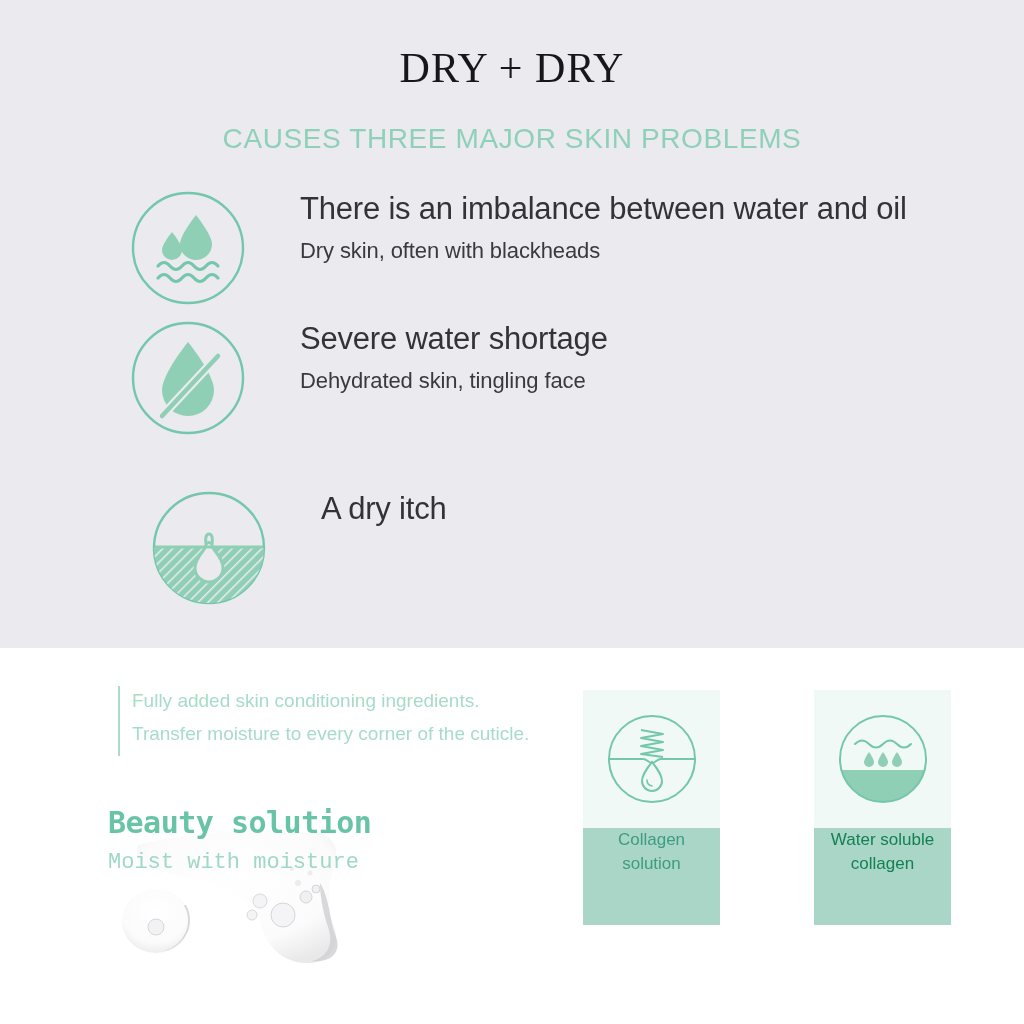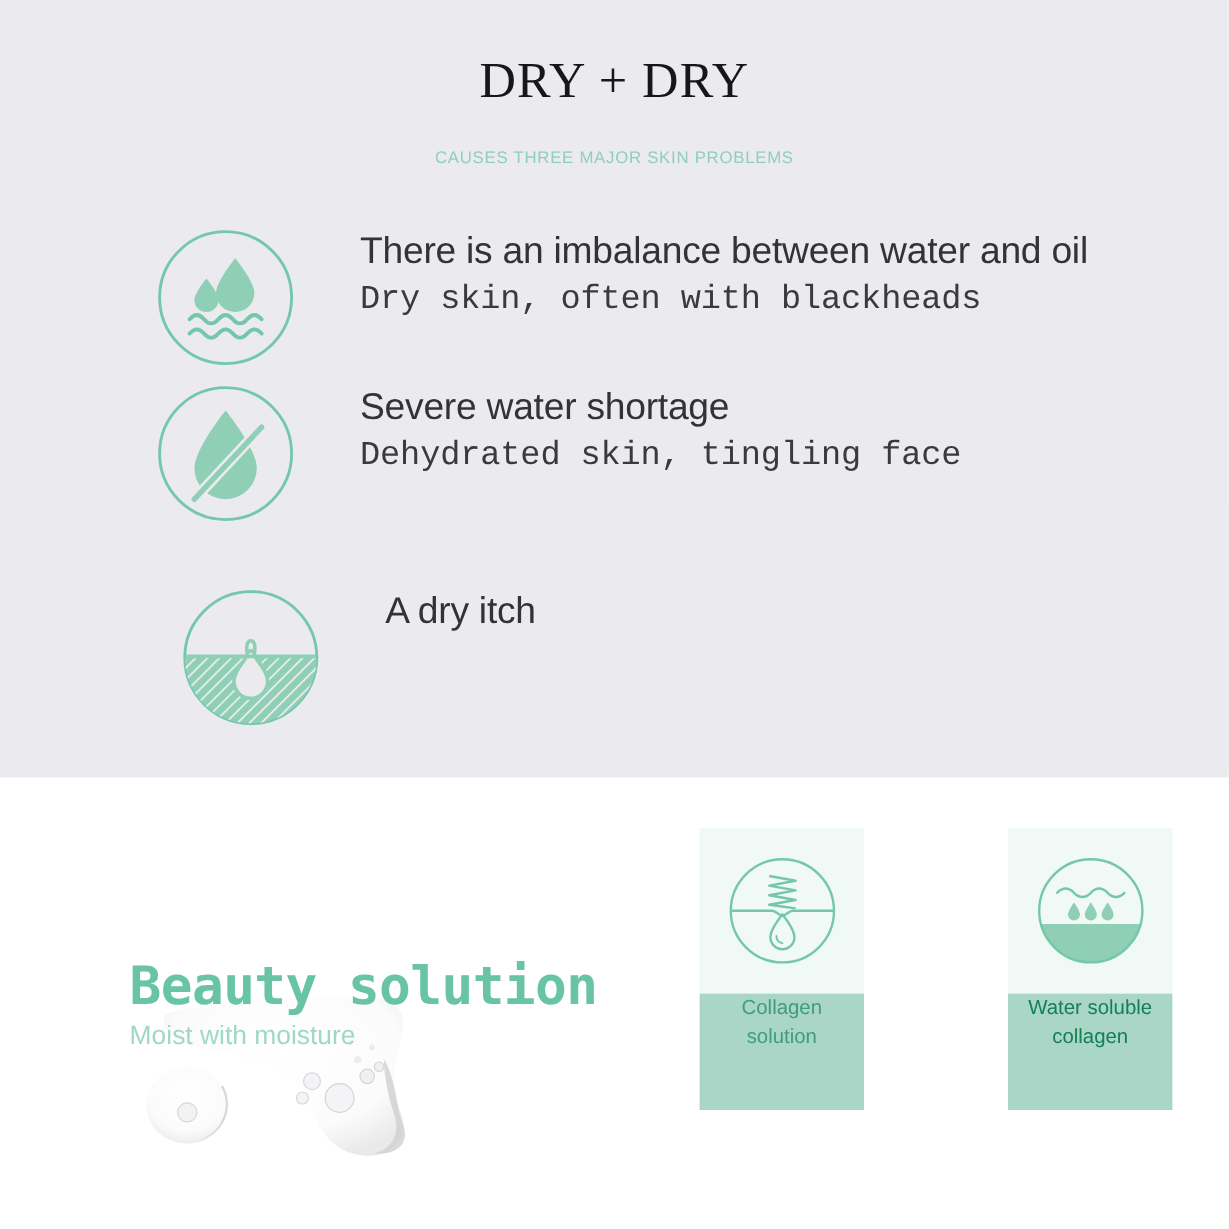--- a/index.html
+++ b/index.html
@@ -40,21 +40,21 @@
     color: #17171a;
     font-weight: 400;
   }
   .subhead {
     position: absolute;
     left: 0;
     top: 123px;
     width: 1024px;
     text-align: center;
     font-family: "Liberation Sans", sans-serif;
-    font-size: 14px;
+    font-size: 28px;
     letter-spacing: 0.6px;
     color: #8fd0b8;
     font-weight: 400;
   }
 
   .problem {
     position: absolute;
     left: 0;
     width: 1024px;
     height: 130px;
@@ -81,23 +81,23 @@
   .problem-title {
     font-family: "Liberation Sans", sans-serif;
     font-weight: 300;
     font-size: 31px;
     line-height: 38px;
     color: #333337;
     letter-spacing: -0.2px;
     white-space: nowrap;
   }
   .problem-sub {
-    font-family: Liberation Mono, monospace;
-    font-weight: 400;
-    font-size: 28px;
+    font-family: Liberation Sans, sans-serif;
+    font-weight: 400;
+    font-size: 22px;
     line-height: 30px;
     color: #3a3a3e;
     margin-top: 8px;
     letter-spacing: -0.1px;
     white-space: nowrap;
   }
   .problem-3 .problem-sub { padding-left: 6px; }
 
   
   .bottom-section {
@@ -143,43 +143,43 @@
   }
 
   .brand-block {
     position: absolute;
     left: 108px;
     top: 155px;
     width: 420px;
   }
   .brand-title {
     font-family: "DejaVu Sans Mono", monospace;
-    font-size: 44px;
+    font-size: 30px;
     font-weight: bold;
     letter-spacing: -0.5px;
     color: #69c4a5;
     line-height: 40px;
   }
   .brand-sub {
-    font-family: Liberation Sans, sans-serif;
+    font-family: Liberation Mono, monospace;
     font-size: 22px;
     color: #9fd8c6;
     line-height: 32px;
     margin-top: 4px;
     font-weight: 400;
   }
 
   .card {
     position: absolute;
     top: 42px;
     width: 137px;
     height: 235px;
   }
   .card-1 { left: 583px; }
-  .card-2 { left: 840px; border-radius: 24px; }
+  .card-2 { left: 814px; border-radius: 24px; }
   .card-top {
     position: absolute;
     left: 0;
     top: 0;
     width: 100%;
     height: 138px;
     background: #f0f9f6;
   }
   .card-icon {
     position: absolute;
@@ -277,20 +277,25 @@
       </div>
       <div class="problem-texts">
         <div class="problem-title">A dry itch</div>
       </div>
     </div>
 
   </div>
 
   <div class="bottom-section">
 
+    <div class="claim-block">
+      <div class="claim-bar"></div>
+      <div class="claim-line">Fully added skin conditioning ingredients.</div>
+      <div class="claim-line">Transfer moisture to every corner of the cuticle.</div>
+    </div>
 
     <div class="splash">
       <svg viewBox="0 0 300 150" width="300" height="150">
         <defs>
           <radialGradient id="gelShade" cx="50%" cy="35%" r="70%">
             <stop offset="0%" stop-color="#ffffff"></stop>
             <stop offset="70%" stop-color="#fbfbfb"></stop>
             <stop offset="100%" stop-color="#e9e9ea"></stop>
           </radialGradient>
         </defs>

